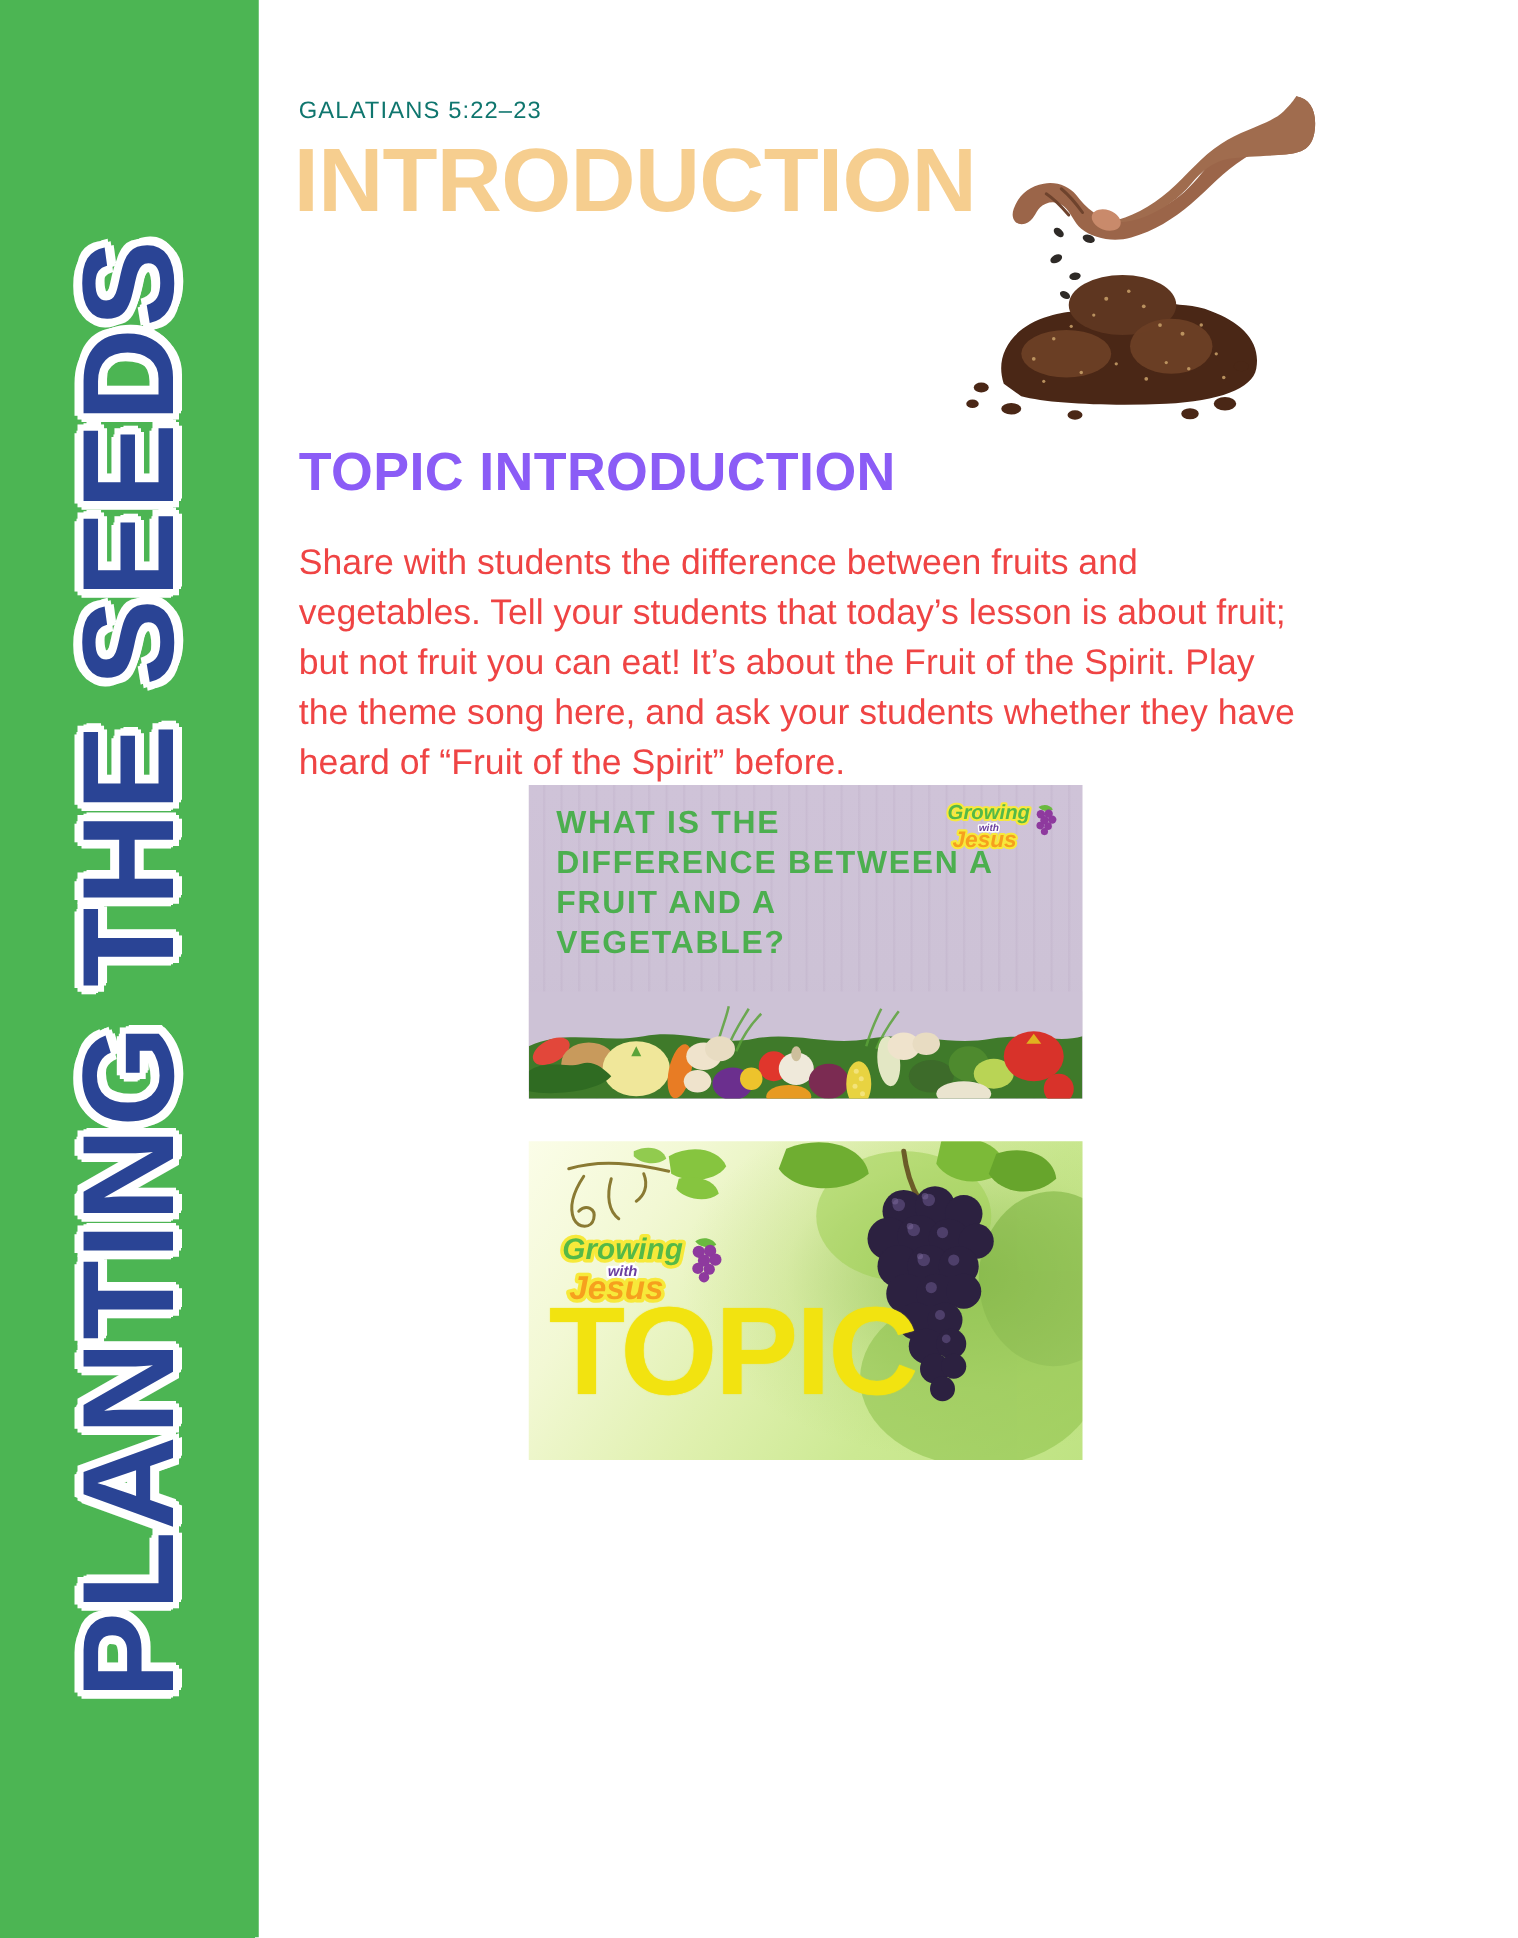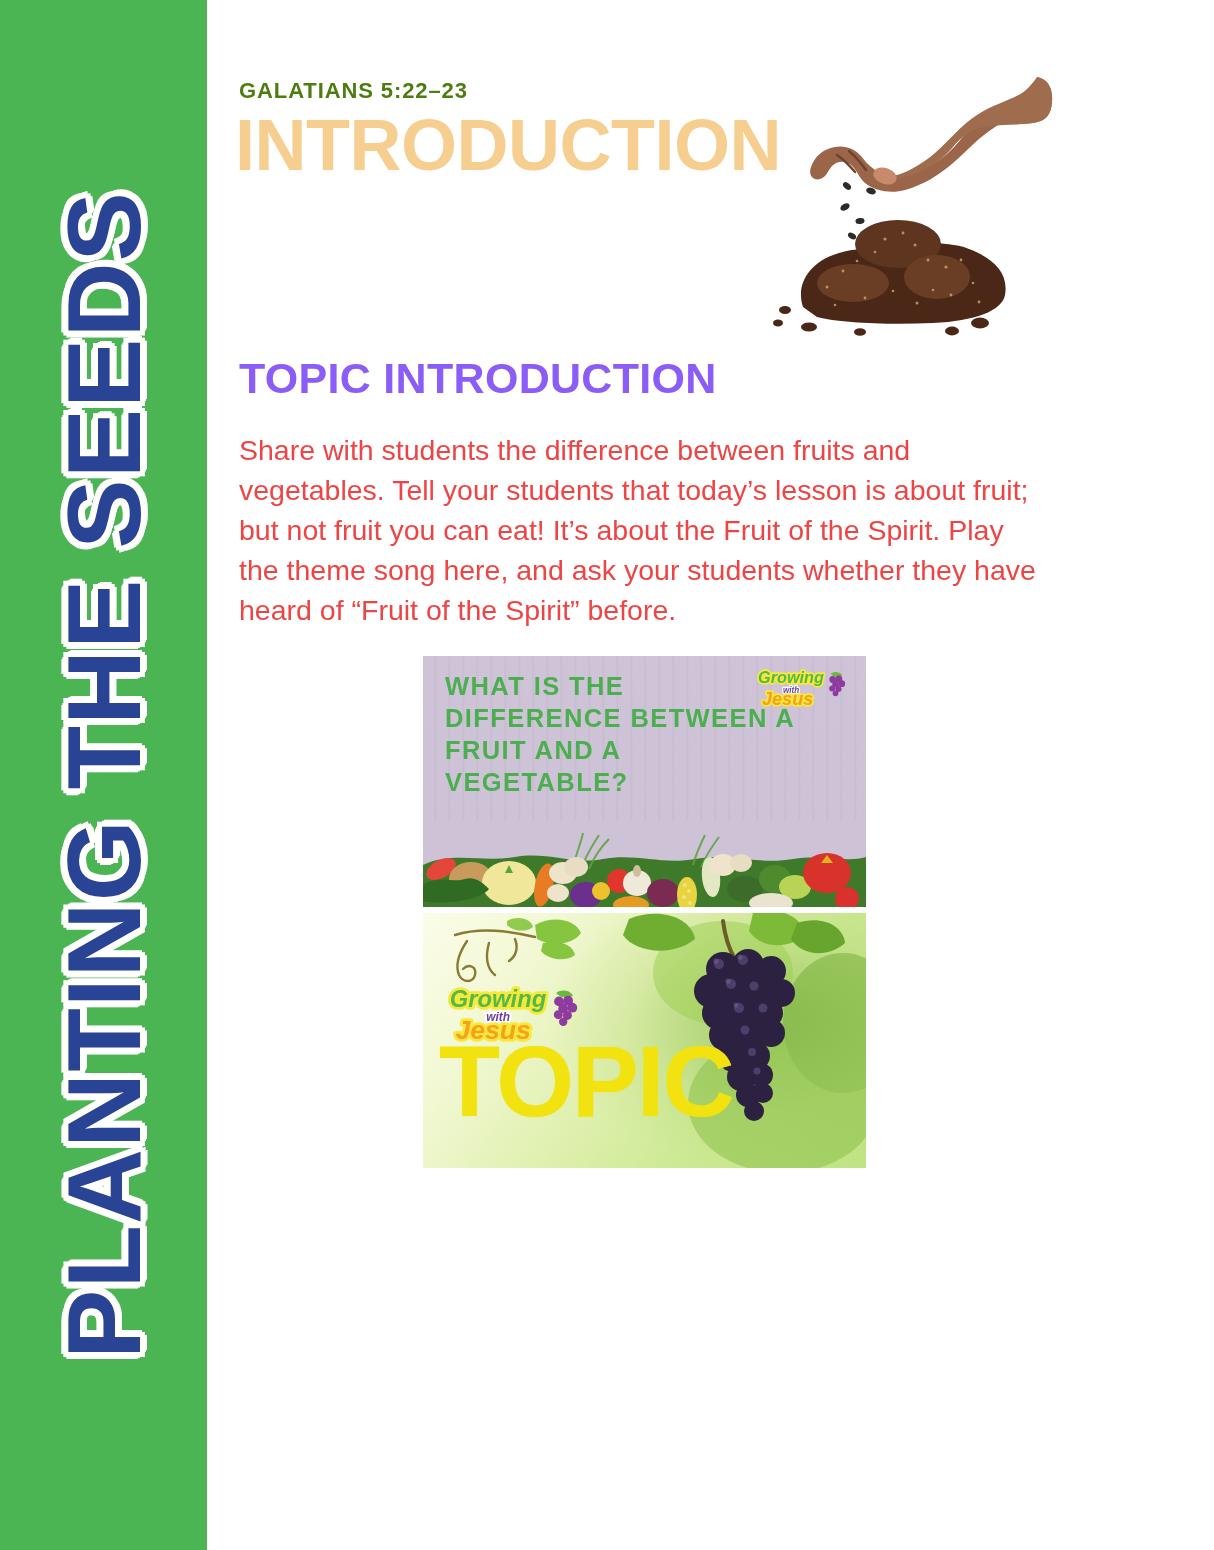--- a/index.html
+++ b/index.html
@@ -62,24 +62,24 @@
     left: 239px;
     top: 0;
     width: 975px;
     height: 1550px;
   }
   .scripture-ref {
     position: absolute;
     left: 0;
     top: 78px;
     font-family: "Liberation Sans", sans-serif;
-    font-weight: bold;
-    font-size: 22px;
+    font-weight: normal;
+    font-size: 19px;
     letter-spacing: 0.9px;
-    color: #4d7c0f;
+    color: #0f766e;
   }
   .lesson-title {
     position: absolute;
     left: -4px;
     top: 111px;
     width: 620px;
     font-family: "Liberation Sans Narrow", "Liberation Sans", sans-serif;
     font-stretch: condensed;
     font-weight: bold;
     font-size: 72px;
@@ -127,21 +127,21 @@
 
   
   .thumb {
     position: absolute;
     overflow: hidden;
   }
 
   
   .thumb-1 {
     left: 184px;
-    top: 656px;
+    top: 628px;
     width: 443px;
     height: 251px;
     background:
       repeating-linear-gradient(90deg,
         rgba(255,255,255,0.00) 0px,
         rgba(255,255,255,0.00) 11px,
         rgba(170,150,180,0.18) 12px,
         rgba(255,255,255,0.00) 14px),
       linear-gradient(180deg, #cfc3d8 0%, #cdc2d6 60%, #c9bed3 100%);
   }

